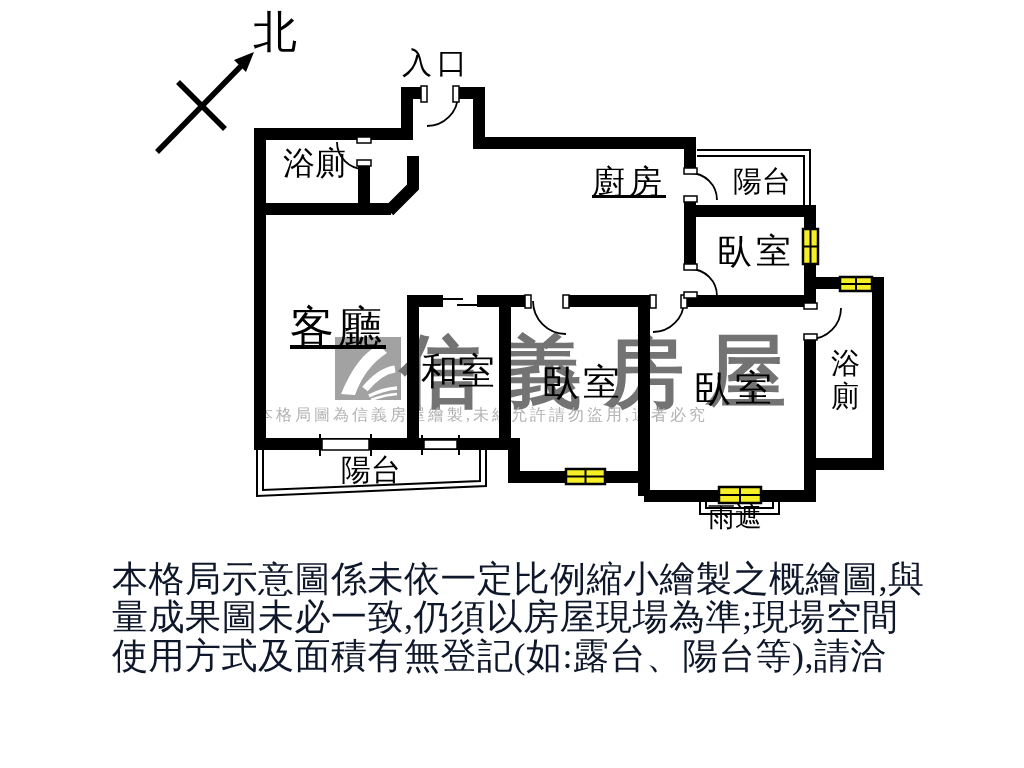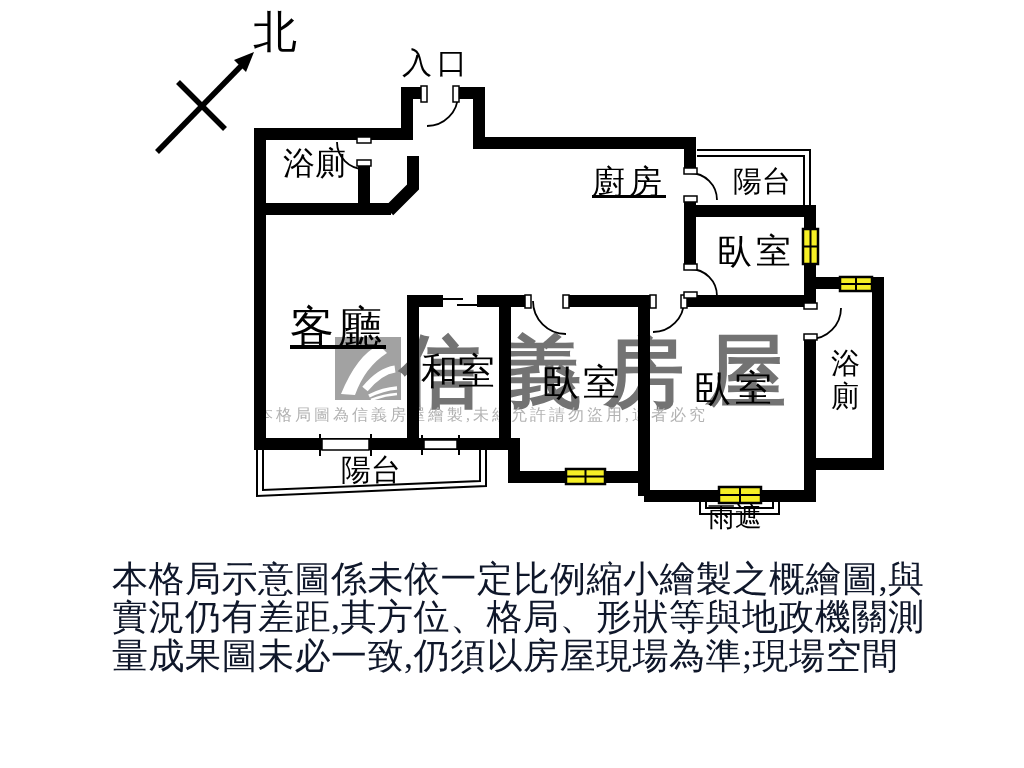--- a/index.html
+++ b/index.html
@@ -138,17 +138,17 @@
     <div class="lbl" style="left:542px;top:364px;font-size:37px;letter-spacing:4px;">臥室</div>
     <div class="lbl" style="left:694px;top:370px;font-size:37px;letter-spacing:4px;">臥室</div>
     <div class="lbl" style="left:831px;top:348px;font-size:29px;">浴</div>
     <div class="lbl" style="left:831px;top:381px;font-size:29px;">廁</div>
     <div class="lbl" style="left:341px;top:454px;font-size:30px;">陽台</div>
     <div class="lbl" style="left:708px;top:503px;font-size:27px;">雨遮</div>
   </div>
 
   <div id="disclaimer">
     <div class="dline">本格局示意圖係未依一定比例縮小繪製之概繪圖,與</div>
-    <div class="dline">實況仍有差距,其方位、格局、形狀等與地政機關測</div>
     <div class="dline">量成果圖未必一致,仍須以房屋現場為準;現場空間</div>
+    <div class="dline">使用方式及面積有無登記(如:露台、陽台等),請洽</div>
   </div>
 
 </div>
 
 </body></html>

